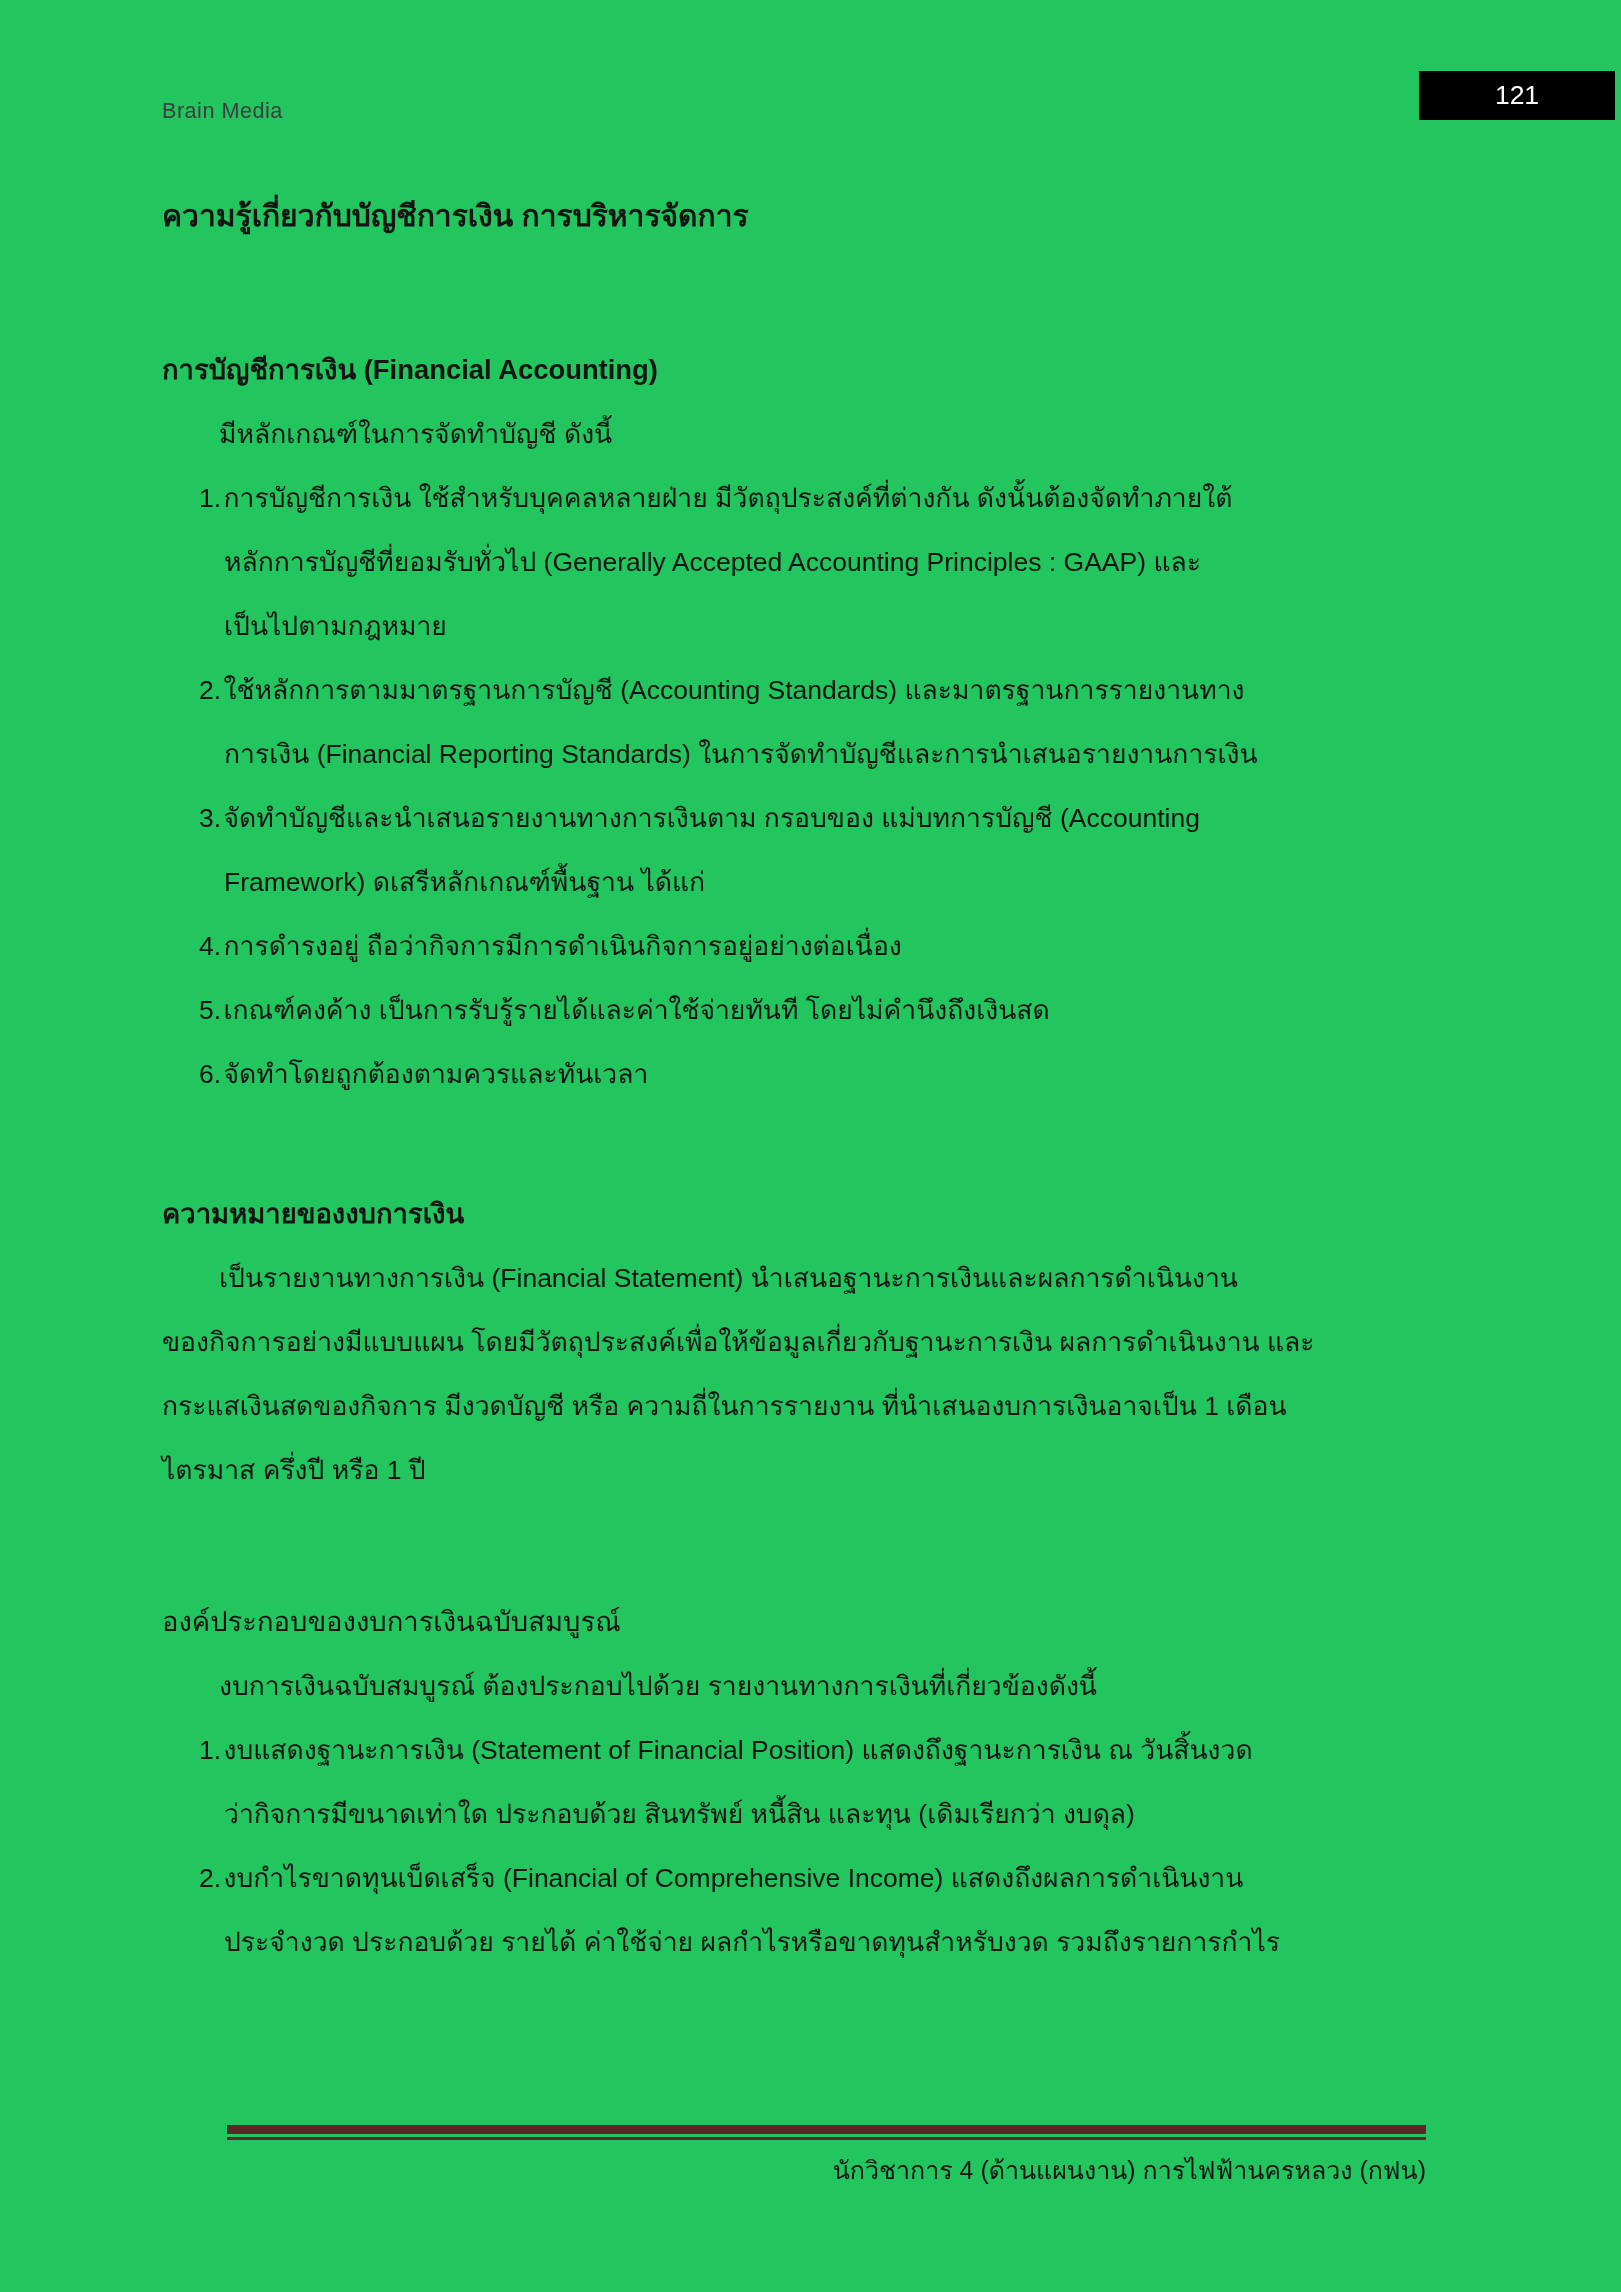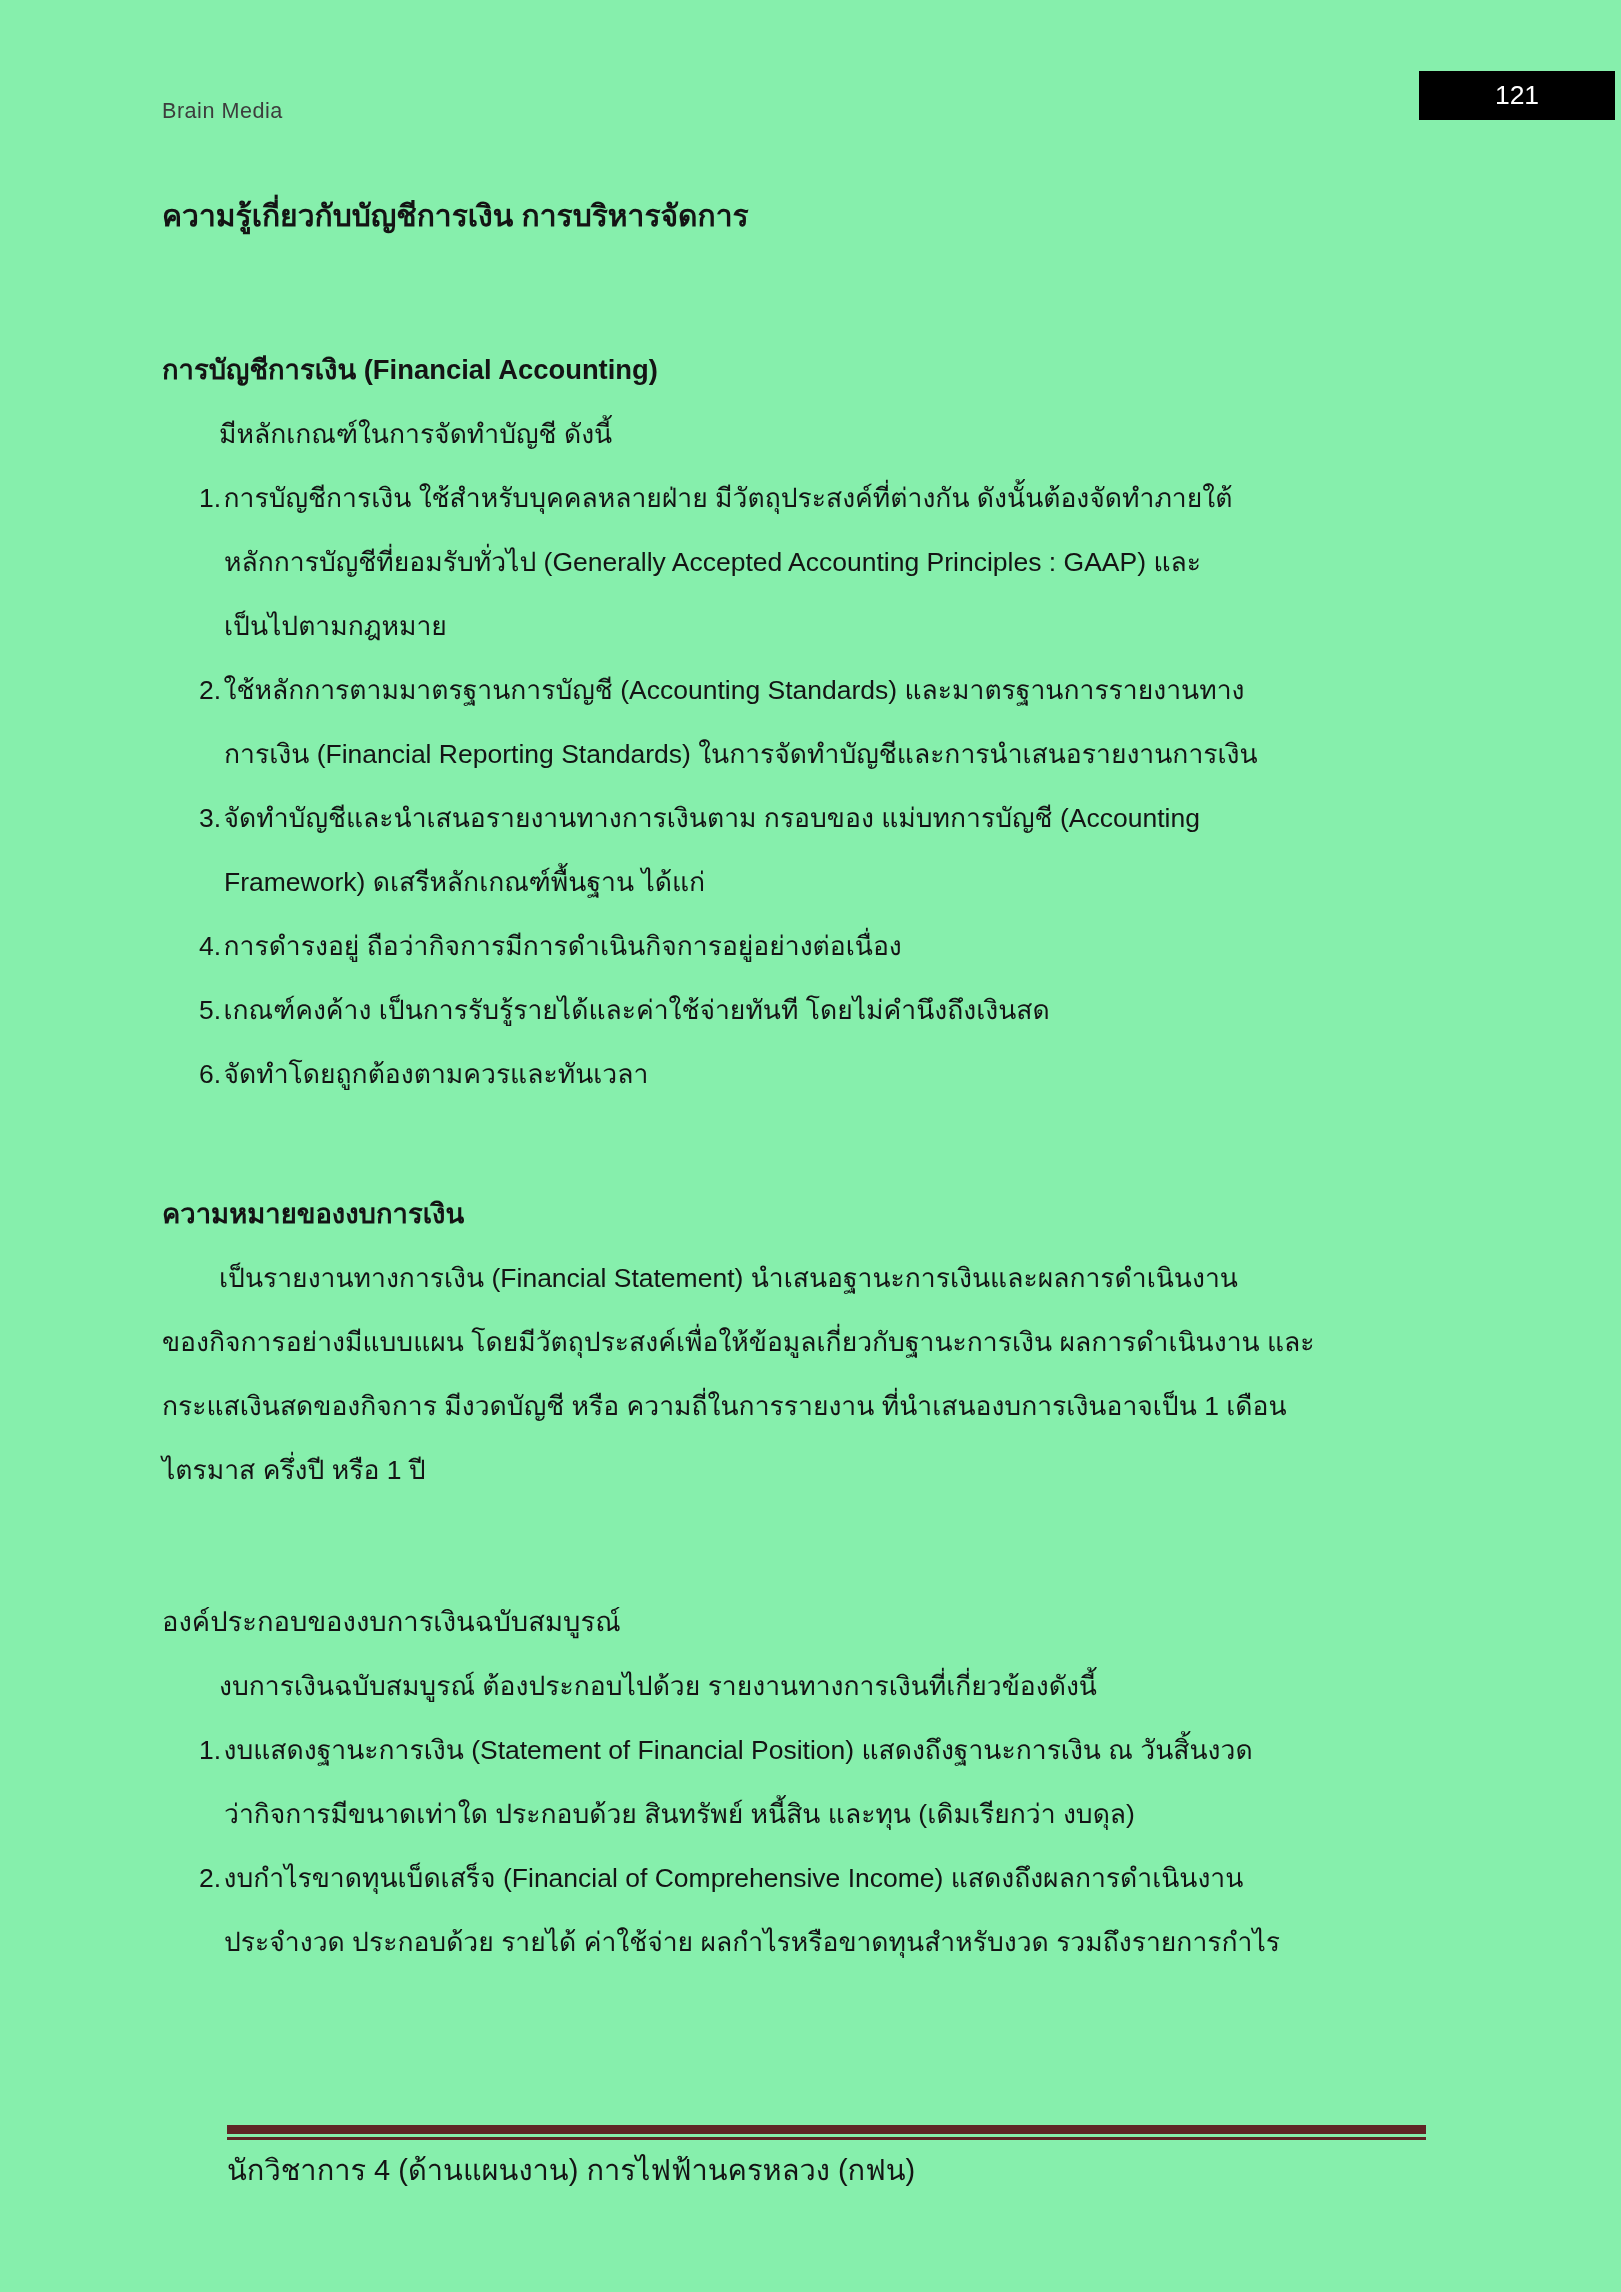--- a/index.html
+++ b/index.html
@@ -1,19 +1,19 @@
 <!DOCTYPE html>
 <html><head>
 <meta charset="utf-8">
 <style>
   html,body{margin:0;padding:0;background:#e8e8e8;}
   .page{
     position:relative;
     width:1621px;height:2293px;
-    background:#86efac;
+    background:#22c55e;
     font-family:"Liberation Sans", sans-serif;
     color:#141414;
     overflow:hidden;
   }
   .brand{
     position:absolute;left:162px;top:98px;
     font-size:21.6px;color:#3d3d3d;letter-spacing:0.5px;
   }
   .pagebox{
     position:absolute;left:1419px;top:71px;width:196px;height:49px;
@@ -38,21 +38,21 @@
   .gap-h2{margin-top:76px;}
   .gap-h3{margin-top:88px;}
   .footer-rule-thick{
     position:absolute;left:227px;top:2125px;width:1199px;height:8.8px;
   }
   .footer-rule-thin{
     position:absolute;left:227px;top:2137px;width:1199px;height:2.9px;
   }
   .footer-text{
     position:absolute;left:227px;top:2143px;width:1199px;height:55px;
-    line-height:55px;font-size:29px;white-space:nowrap;
+    line-height:55px;text-align:right;font-size:25px;white-space:nowrap;
   }
 </style>
 </head>
 <body>
 
 <div class="page">
 
   <div class="brand">Brain Media</div>
 
   <div class="pagebox" style="background: rgb(0, 0, 0); text-align: right;">

